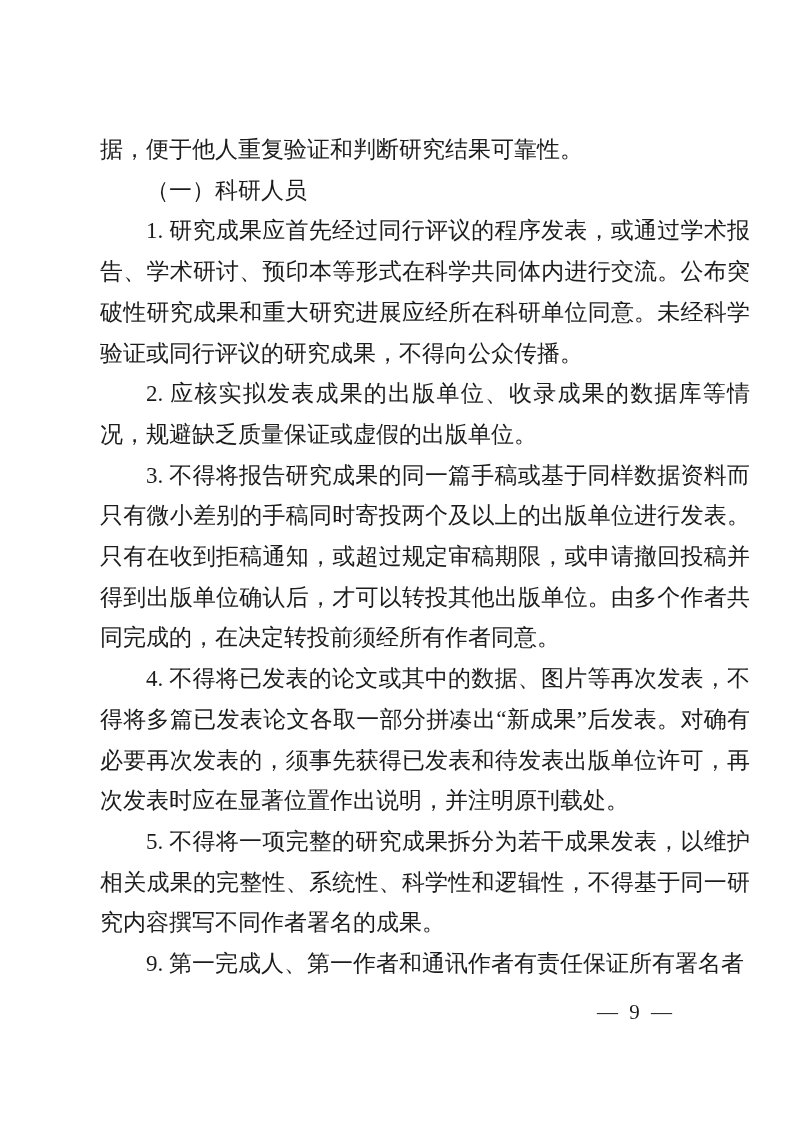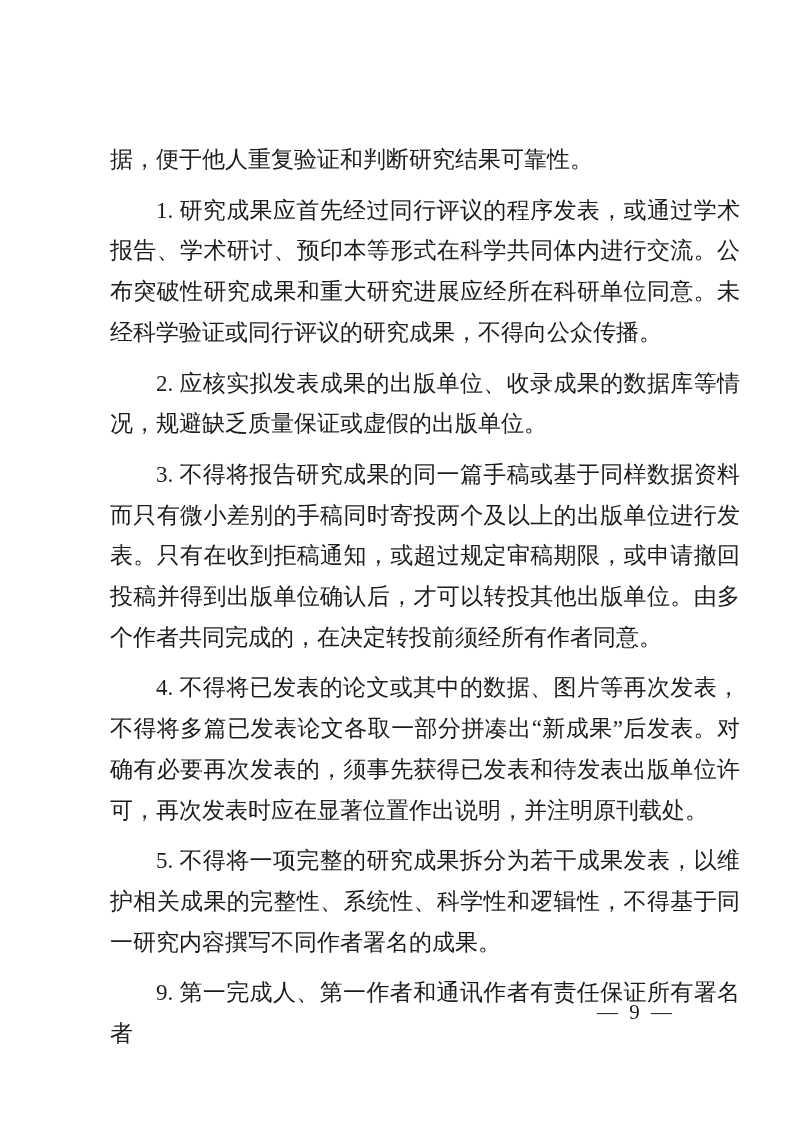--- a/index.html
+++ b/index.html
@@ -25,21 +25,21 @@
   .content {
     position: absolute;
     left: 100px;
     top: 130px;
     width: 650px;
     color: #1c1c1c;
     font-size: 23px;
     line-height: 40.7px;
   }
   .content p {
-    margin: 10px;
+    margin: 0;
     text-align: justify;
     text-justify: inter-character;
     text-align-last: left;
   }
   .content p.indent {
     text-indent: 2em;
   }
   .page-number {
     position: absolute;
     left: 597px;
@@ -49,20 +49,21 @@
     letter-spacing: 3px;
     white-space: nowrap;
   }
 </style>
 </head>
 <body>
 
 <div class="page">
   <div class="content">
     <p>据，便于他人重复验证和判断研究结果可靠性。</p>
+    <p class="indent">（一）科研人员</p>
     <p class="indent">1. 研究成果应首先经过同行评议的程序发表，或通过学术报告、学术研讨、预印本等形式在科学共同体内进行交流。公布突破性研究成果和重大研究进展应经所在科研单位同意。未经科学验证或同行评议的研究成果，不得向公众传播。</p>
     <p class="indent">2. 应核实拟发表成果的出版单位、收录成果的数据库等情况，规避缺乏质量保证或虚假的出版单位。</p>
     <p class="indent">3. 不得将报告研究成果的同一篇手稿或基于同样数据资料而只有微小差别的手稿同时寄投两个及以上的出版单位进行发表。只有在收到拒稿通知，或超过规定审稿期限，或申请撤回投稿并得到出版单位确认后，才可以转投其他出版单位。由多个作者共同完成的，在决定转投前须经所有作者同意。</p>
     <p class="indent">4. 不得将已发表的论文或其中的数据、图片等再次发表，不得将多篇已发表论文各取一部分拼凑出“新成果”后发表。对确有必要再次发表的，须事先获得已发表和待发表出版单位许可，再次发表时应在显著位置作出说明，并注明原刊载处。</p>
     <p class="indent">5. 不得将一项完整的研究成果拆分为若干成果发表，以维护相关成果的完整性、系统性、科学性和逻辑性，不得基于同一研究内容撰写不同作者署名的成果。</p>
     <p class="indent">9. 第一完成人、第一作者和通讯作者有责任保证所有署名者</p>
   </div>
   <div class="page-number">— 9 —</div>
 </div>
 

